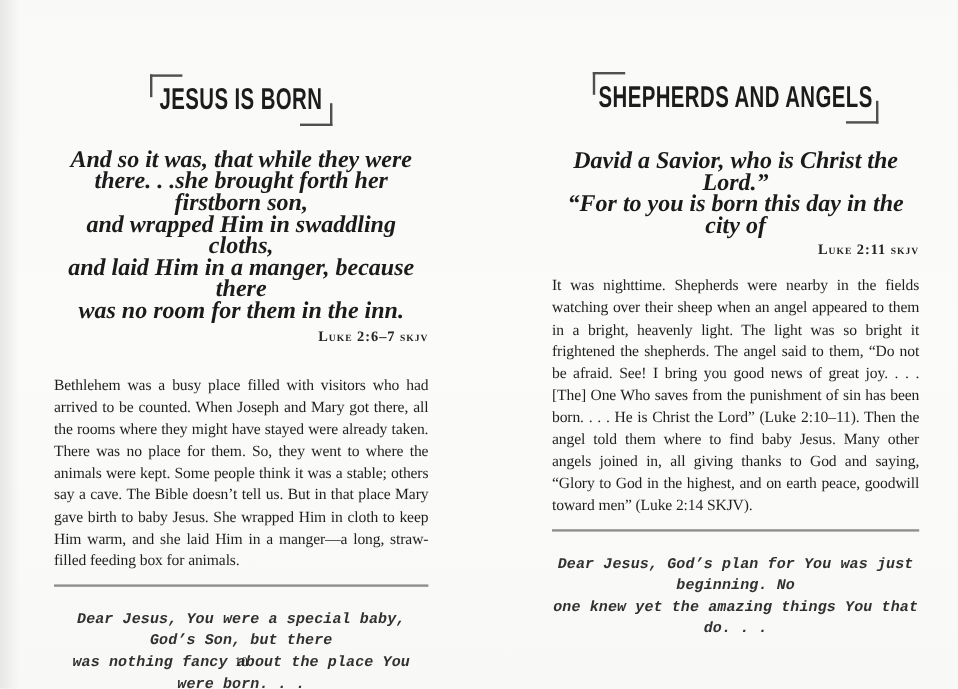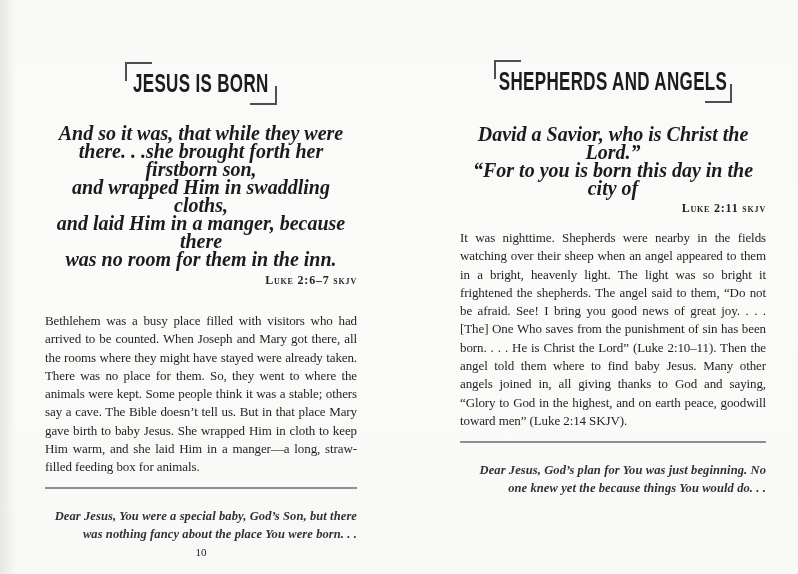--- a/index.html
+++ b/index.html
@@ -51,22 +51,22 @@
   }
   .page.left .body-text{margin-top:24px;}
   .page.right .body-text{margin-top:13px;}
 
   .rule{height:2px;border:none;background:#8f8f8f;margin:0;}
   .page.left .rule{margin-top:10px;}
   .page.right .rule{margin-top:11px;}
 
   
   .prayer{
-    margin-top:18px;text-align:right;
-    font-family:Liberation Serif, serif;font-style:italic;font-weight:bold;
+    margin-top:18px;text-align:center;
+    font-family:Liberation Mono, monospace;font-style:italic;font-weight:bold;
     font-size:12.5px;line-height:18px;letter-spacing:0.1px;color:#313131;
   }
 
   .page-num{
     position:absolute;bottom:32px;left:0;width:100%;
     text-align:center;font-size:11px;color:#1e1e1e;
   }
   .page.left .page-num{text-align:center;}
 </style>
 </head>
@@ -110,16 +110,16 @@
     </div>
     <div class="quote">
       <div>David a Savior, who is Christ the Lord.”</div>
       <div>“For to you is born this day in the city of</div>
     </div>
     <div class="attribution">Luke 2:11 skjv</div>
     <p class="body-text">It was nighttime. Shepherds were nearby in the fields watching over their sheep when an angel appeared to them in a bright, heavenly light. The light was so bright it frightened the shepherds. The angel said to them, “Do not be afraid. See! I bring you good news of great joy. . . . [The] One Who saves from the punishment of sin has been born. . . . He is Christ the Lord” (Luke 2:10–11). Then the angel told them where to find baby Jesus. Many other angels joined in, all giving thanks to God and saying, “Glory to God in the highest, and on earth peace, goodwill toward men” (Luke 2:14 SKJV).</p>
     <hr class="rule">
     <div class="prayer">
       <div>Dear Jesus, God’s plan for You was just beginning. No</div>
-      <div>one knew yet the because things You would do. . .</div>
+      <div>one knew yet the amazing things You that do. . .</div>
     </div>
   </section>
 </div>
 
 </body></html>

